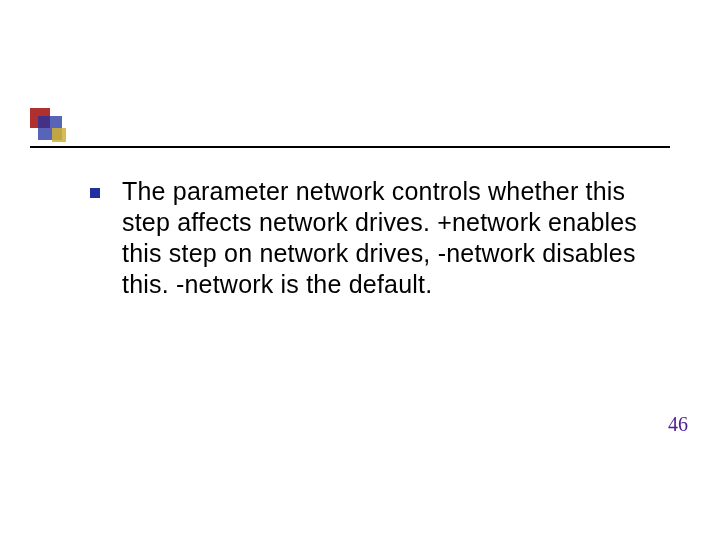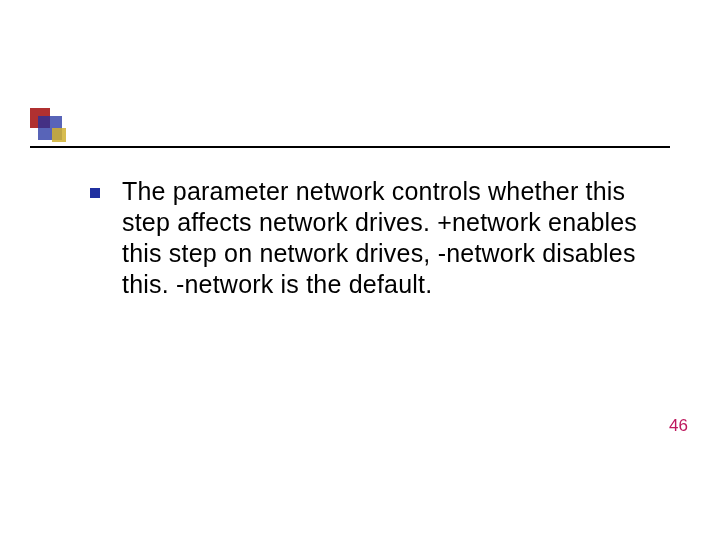--- a/index.html
+++ b/index.html
@@ -82,22 +82,23 @@
     .bullet-text {
       font-size: 25px;
       line-height: 1.24;
       color: #000000;
       letter-spacing: 0.2px;
     }
     .page-number {
       position: absolute;
       bottom: 20px;
       right: 32px;
-      font-size: 17px;
-      color: #be185d;
+      font-size: 20px;
+      color: #4c1d95;
+      font-family: Liberation Serif, serif;
     }
   </style>
 </head>
 <body>
 
 <div class="slide">
 
   <div class="header-decoration">
     <div class="square-red"></div>
     <div class="square-blue"></div>

